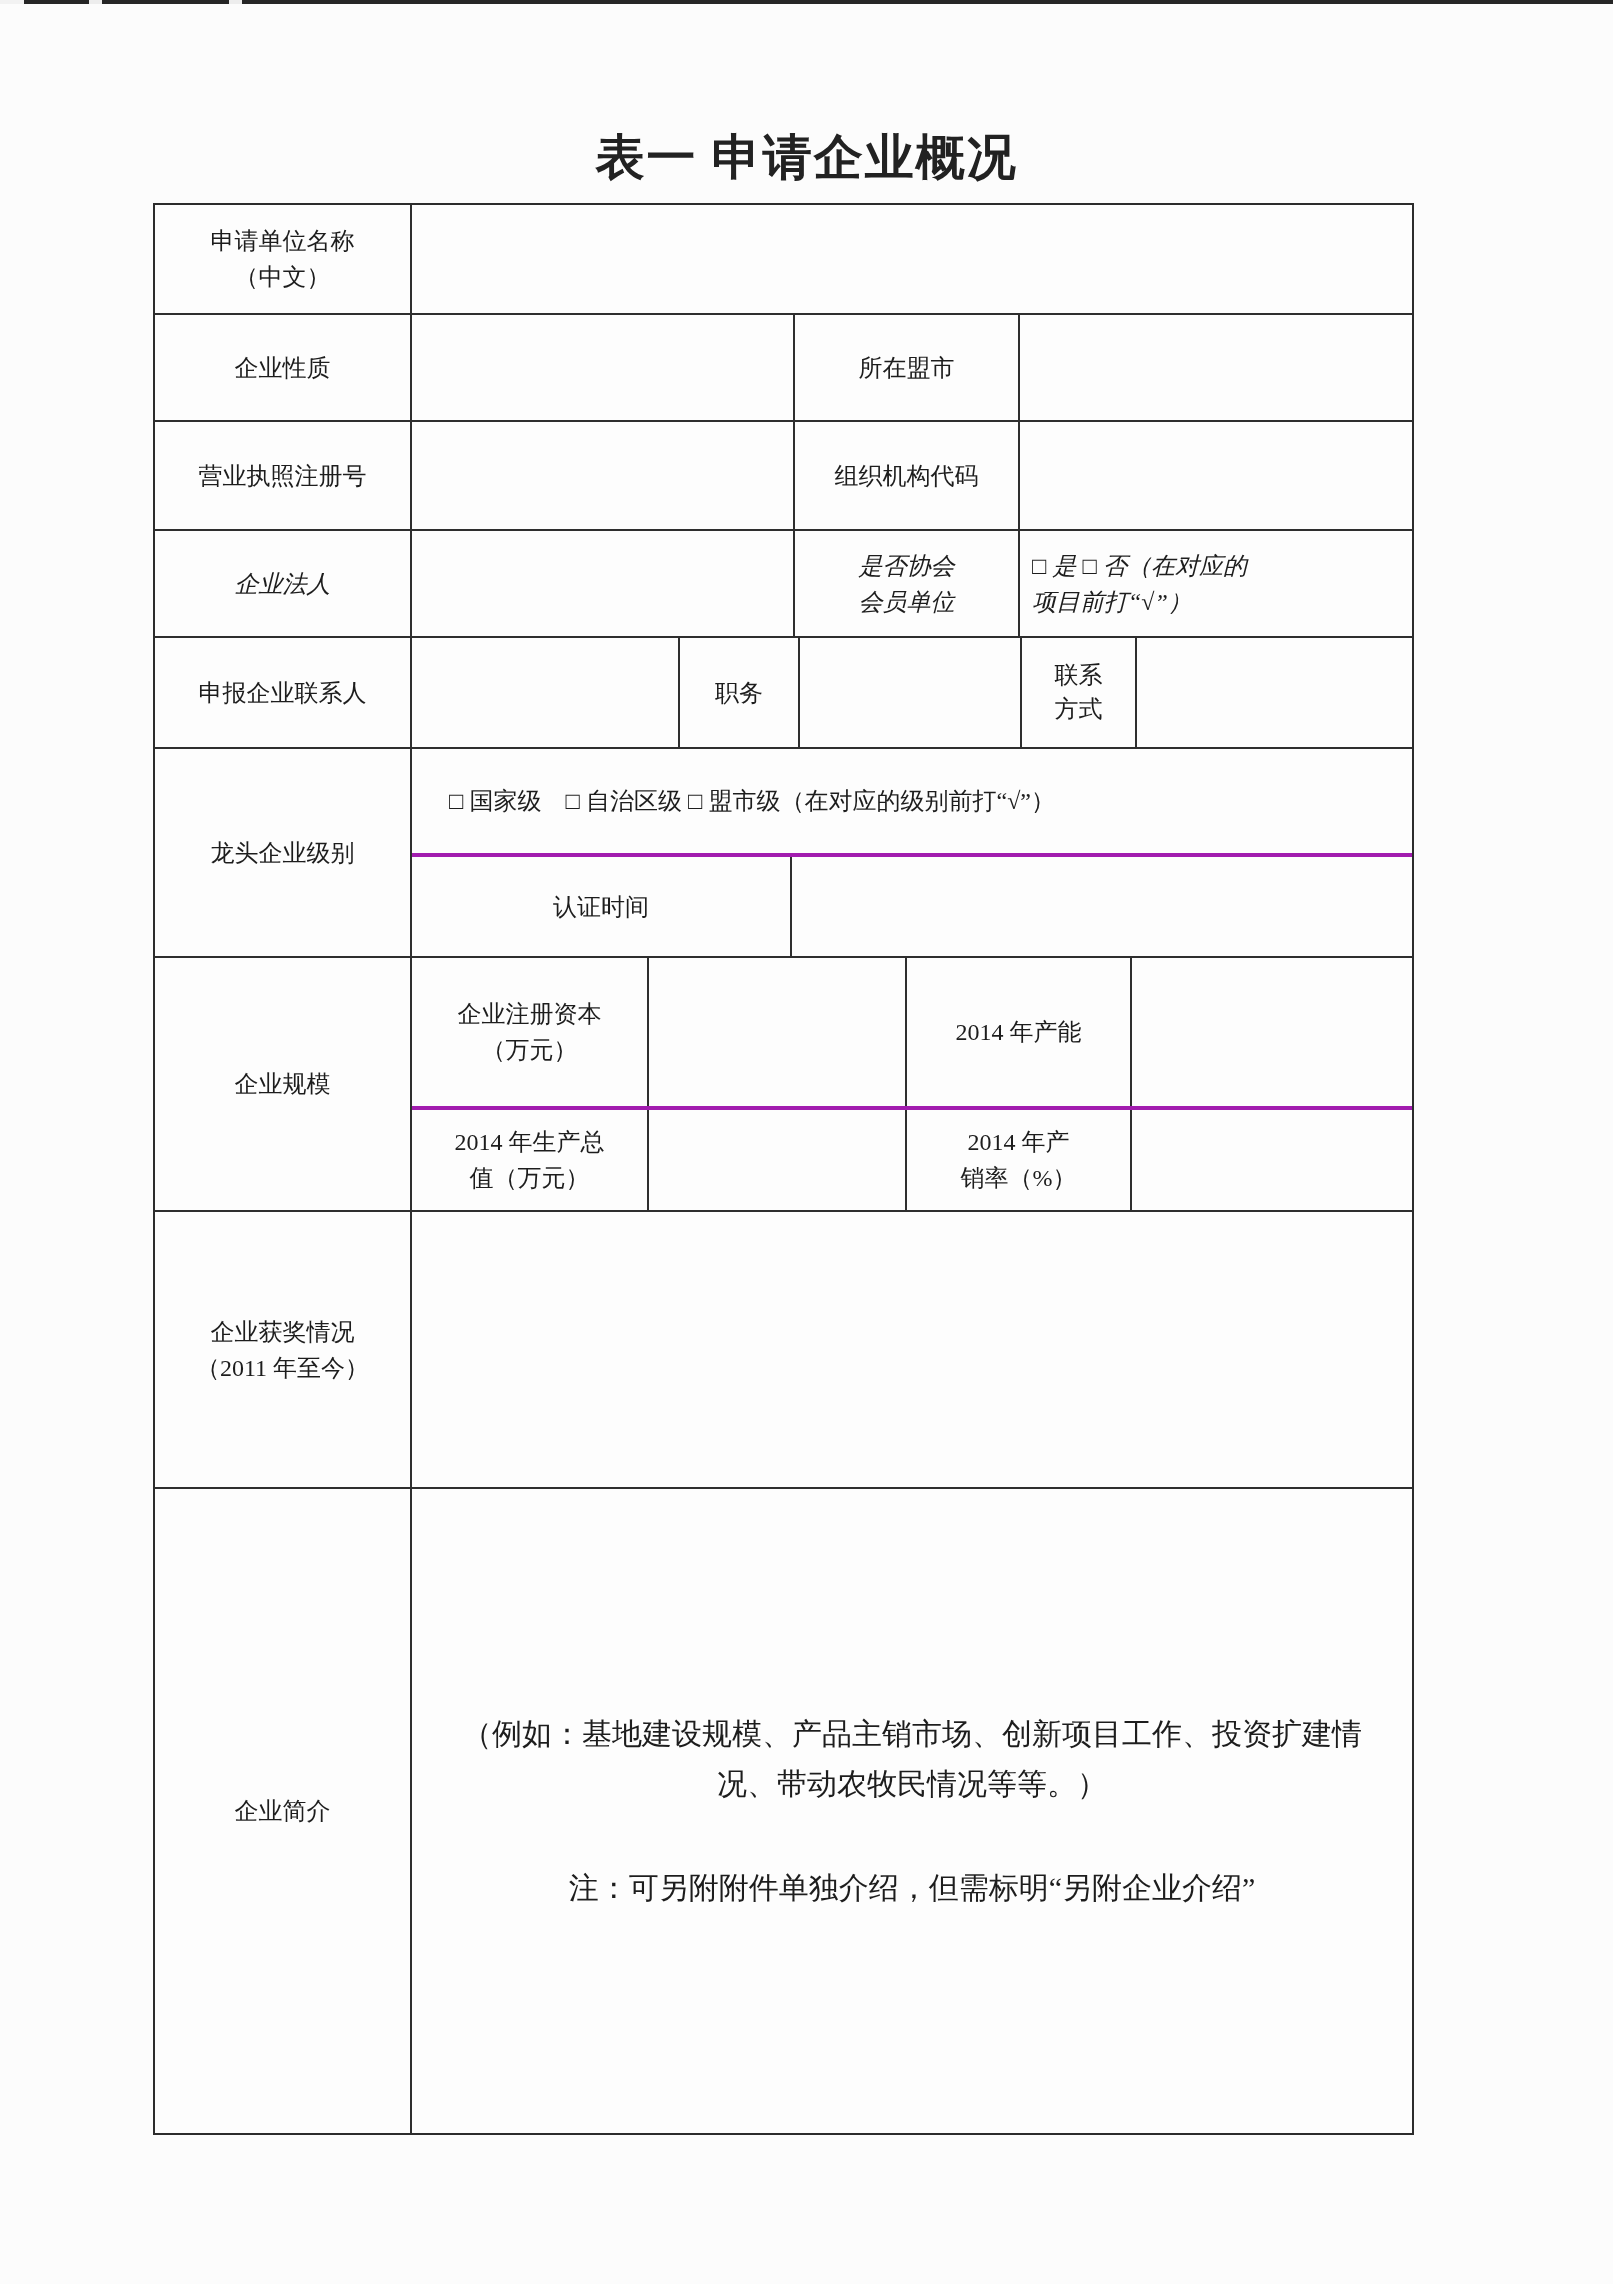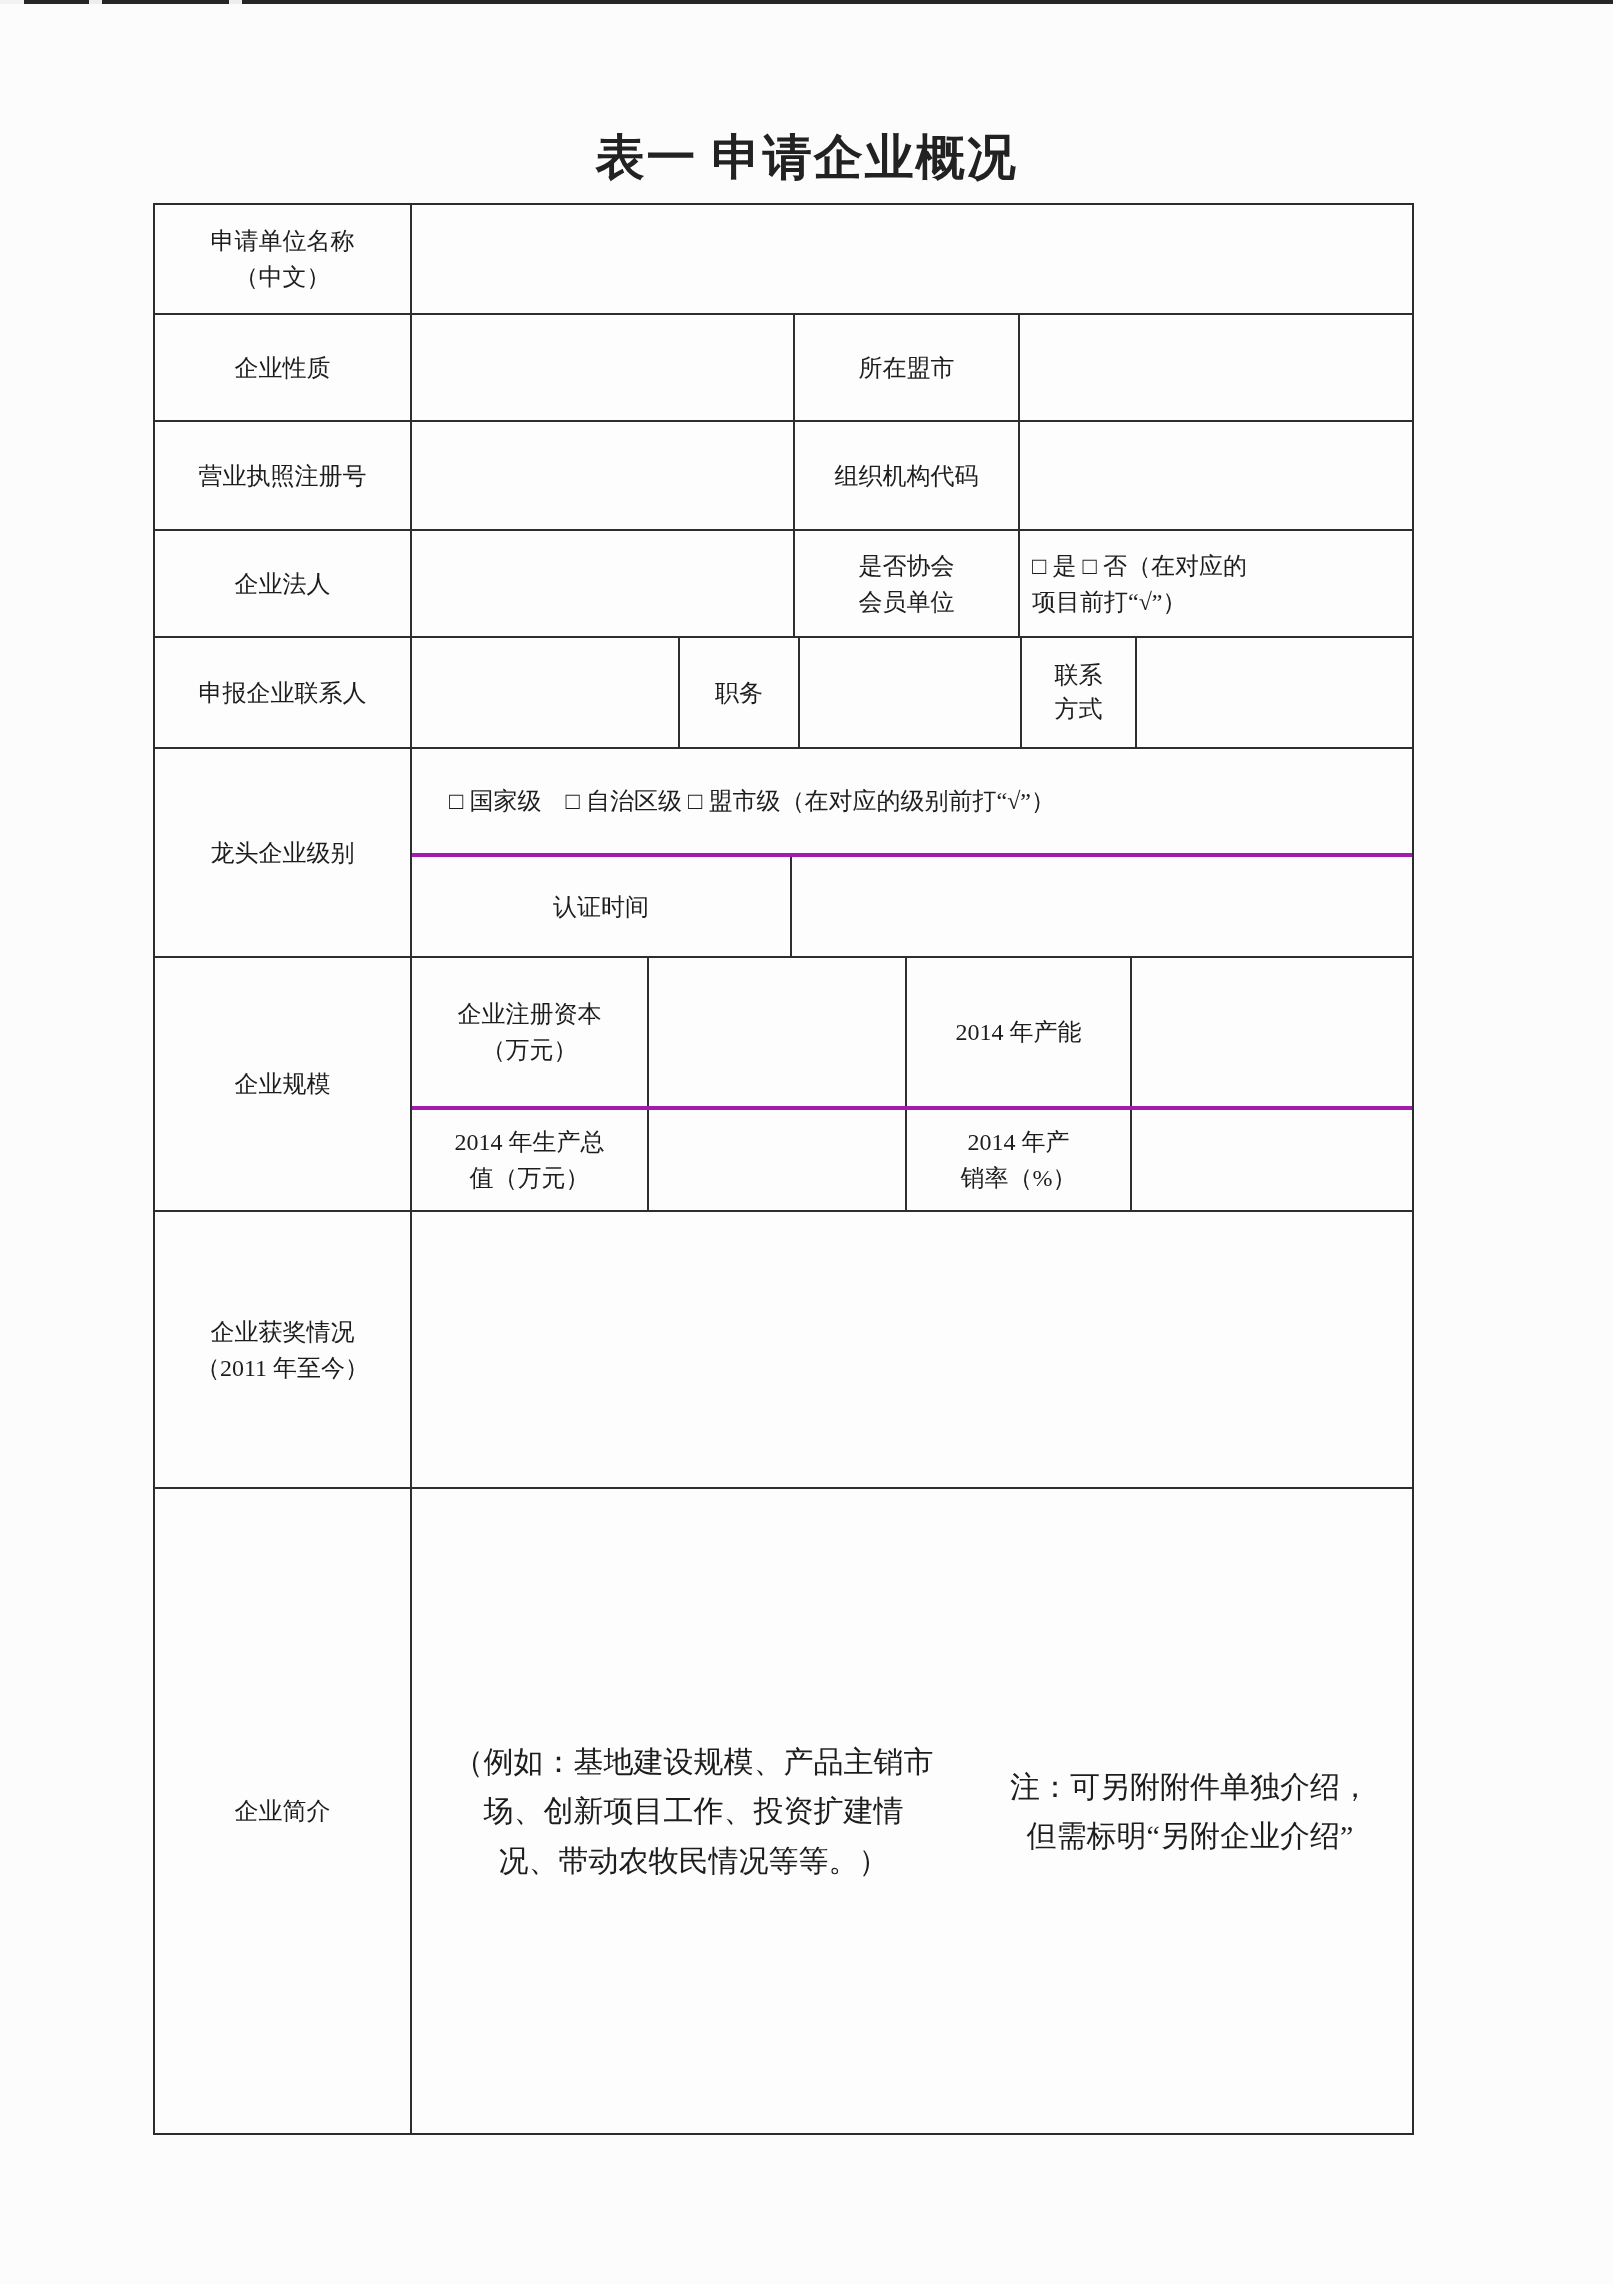--- a/index.html
+++ b/index.html
@@ -30,21 +30,21 @@
     font-size:24px; line-height:1.5; white-space:pre-wrap;
     overflow:hidden;
   }
   .b-r { border-right:2px solid #2e2e2e; }
   .opt { justify-content:flex-start; text-align:left; }
   .subcol { flex:1 1 auto; display:flex; flex-direction:column; box-sizing:border-box; }
   .subrow { display:flex; box-sizing:border-box; }
   .subrow + .subrow { border-top:4px solid #a21caf; }
   .grow { flex:1 1 auto; }
   .profile-cell {
-    flex:1 1 auto; display:flex; flex-direction:row;
+    flex:1 1 auto; display:flex; flex-direction:column;
     align-items:center; justify-content:center; gap:55px;
     box-sizing:border-box; padding:0 31px;
   }
   .profile-text { font-size:30px; line-height:1.65; text-align:center; white-space:pre-wrap; }
 </style>
 </head>
 <body>
 
 <div class="scan-bar"></div>
 
@@ -65,21 +65,21 @@
     <div class="cell grow"></div>
   </div>
 
   <div class="row" style="height:109px;">
     <div class="cell b-r" style="flex:0 0 257px;">营业执照注册号</div>
     <div class="cell b-r" style="flex:0 0 383px;"></div>
     <div class="cell b-r" style="flex:0 0 225px;">组织机构代码</div>
     <div class="cell grow"></div>
   </div>
 
-  <div class="row" style="height:107px;">
+  <div class="row" style="height:107px;font-style:italic;">
     <div class="cell b-r" style="flex:0 0 257px;">企业法人</div>
     <div class="cell b-r" style="flex:0 0 383px;"></div>
     <div class="cell b-r" style="flex:0 0 225px;">是否协会
 会员单位</div>
     <div class="cell grow opt" style="padding-left:12px;">□ 是 □ 否（在对应的
 项目前打“√”）</div>
   </div>
 
   <div class="row" style="height:111px;">
     <div class="cell b-r" style="flex:0 0 257px;">申报企业联系人</div>

